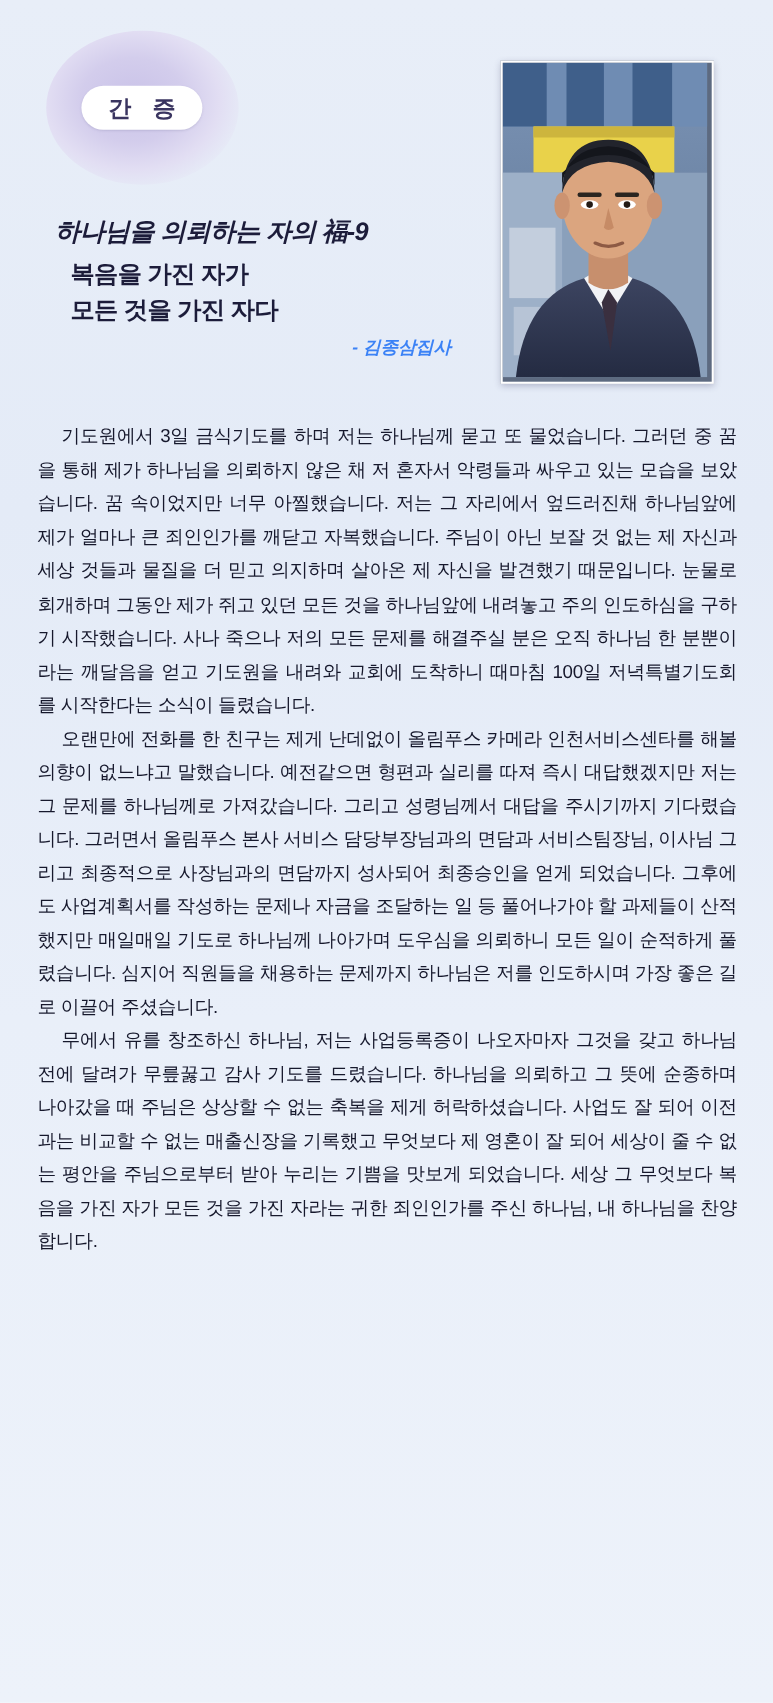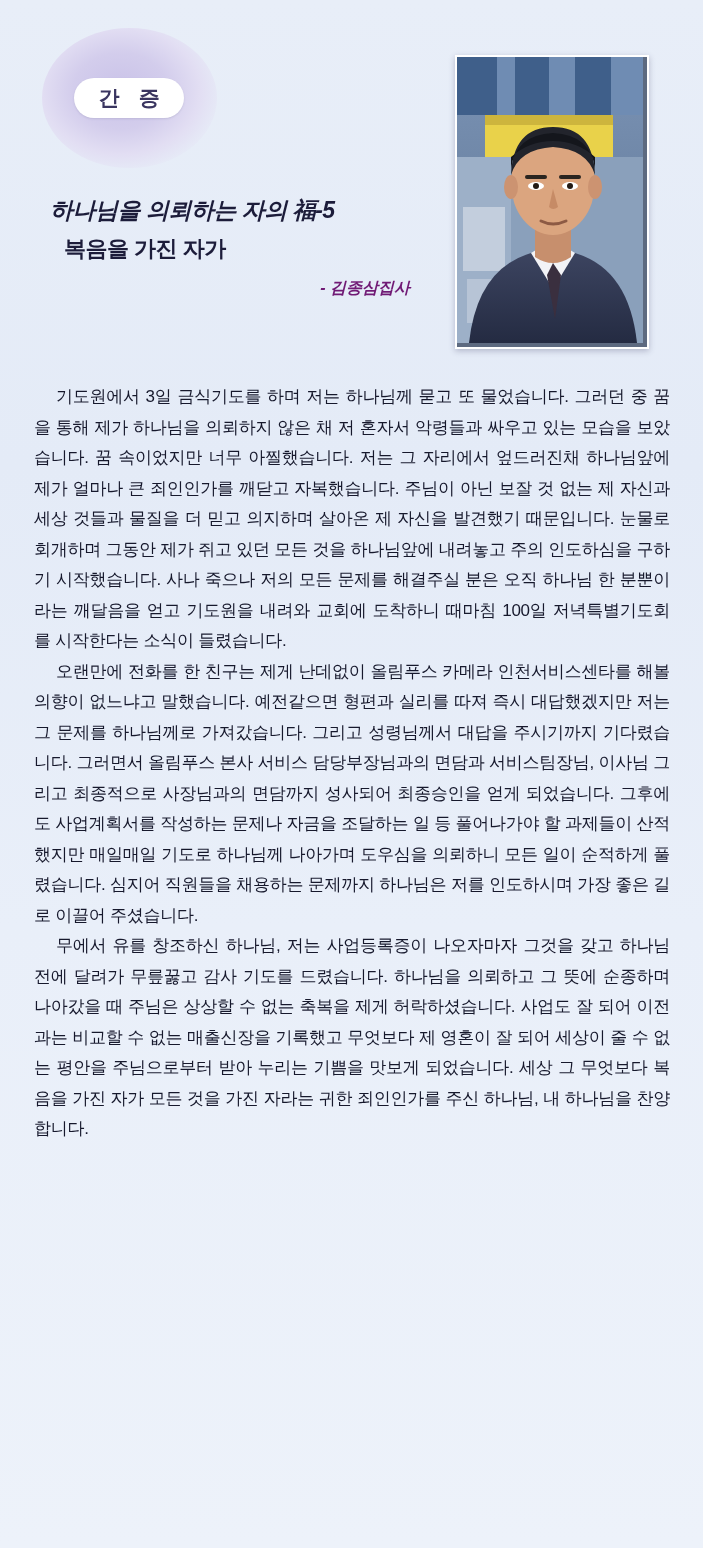--- a/index.html
+++ b/index.html
@@ -106,27 +106,27 @@
   }
   .title-3 {
     font-family: "Liberation Sans", sans-serif;
     font-size: 22px;
     font-weight: bold;
     color: #1c1c3a;
     letter-spacing: -0.5px;
     margin: 0 0 0 14px;
   }
   .byline {
-    margin-top: 14px;
+    margin-top: 9px;
     font-size: 16px;
     font-weight: bold;
     font-style: italic;
     text-align: right;
     padding-right: 10px;
-    color: #701a75;
+    color: #3b82f6;
   }
 
   
   .article {
     position: absolute;
     left: 34px;
     top: 382px;
     width: 636px;
   }
   .article p {
@@ -203,22 +203,23 @@
         <circle cx="79" cy="129" r="3" fill="#231a14"></circle>
         <circle cx="113" cy="129" r="3" fill="#231a14"></circle>
 
         <path d="M96 132 L92 150 Q96 154 101 150 Z" fill="#c68b66"></path>
 
         <path d="M84 164 Q96 170 109 164" stroke="#8d5a44" stroke-width="3" fill="none" stroke-linecap="round"></path>
       </svg>
     </div>
 
     <div class="title-block">
-      <div class="title-1">하나님을 의뢰하는 자의 福-5</div>
+      <div class="title-1">하나님을 의뢰하는 자의 福-9</div>
       <div class="title-2">복음을 가진 자가</div>
+      <div class="title-3">모든 것을 가진 자다</div>
       <div class="byline">- 김종삼집사</div>
     </div>
 
   </div>
 
   <div class="article">
     <p>기도원에서 3일 금식기도를 하며 저는 하나님께 묻고 또 물었습니다. 그러던 중 꿈을 통해 제가 하나님을 의뢰하지 않은 채 저 혼자서 악령들과 싸우고 있는 모습을 보았습니다. 꿈 속이었지만 너무 아찔했습니다. 저는 그 자리에서 엎드러진채 하나님앞에 제가 얼마나 큰 죄인인가를 깨닫고 자복했습니다. 주님이 아닌 보잘 것 없는 제 자신과 세상 것들과 물질을 더 믿고 의지하며 살아온 제 자신을 발견했기 때문입니다. 눈물로 회개하며 그동안 제가 쥐고 있던 모든 것을 하나님앞에 내려놓고 주의 인도하심을 구하기 시작했습니다. 사나 죽으나 저의 모든 문제를 해결주실 분은 오직 하나님 한 분뿐이라는 깨달음을 얻고 기도원을 내려와 교회에 도착하니 때마침 100일 저녁특별기도회를 시작한다는 소식이 들렸습니다.</p>
     <p>오랜만에 전화를 한 친구는 제게 난데없이 올림푸스 카메라 인천서비스센타를 해볼 의향이 없느냐고 말했습니다. 예전같으면 형편과 실리를 따져 즉시 대답했겠지만 저는 그 문제를 하나님께로 가져갔습니다. 그리고 성령님께서 대답을 주시기까지 기다렸습니다. 그러면서 올림푸스 본사 서비스 담당부장님과의 면담과 서비스팀장님, 이사님 그리고 최종적으로 사장님과의 면담까지 성사되어 최종승인을 얻게 되었습니다. 그후에도 사업계획서를 작성하는 문제나 자금을 조달하는 일 등 풀어나가야 할 과제들이 산적했지만 매일매일 기도로 하나님께 나아가며 도우심을 의뢰하니 모든 일이 순적하게 풀렸습니다. 심지어 직원들을 채용하는 문제까지 하나님은 저를 인도하시며 가장 좋은 길로 이끌어 주셨습니다.</p>
     <p>무에서 유를 창조하신 하나님, 저는 사업등록증이 나오자마자 그것을 갖고 하나님전에 달려가 무릎꿇고 감사 기도를 드렸습니다. 하나님을 의뢰하고 그 뜻에 순종하며 나아갔을 때 주님은 상상할 수 없는 축복을 제게 허락하셨습니다. 사업도 잘 되어 이전과는 비교할 수 없는 매출신장을 기록했고 무엇보다 제 영혼이 잘 되어 세상이 줄 수 없는 평안을 주님으로부터 받아 누리는 기쁨을 맛보게 되었습니다. 세상 그 무엇보다 복음을 가진 자가 모든 것을 가진 자라는 귀한 죄인인가를 주신 하나님, 내 하나님을 찬양합니다.</p>
   </div>

